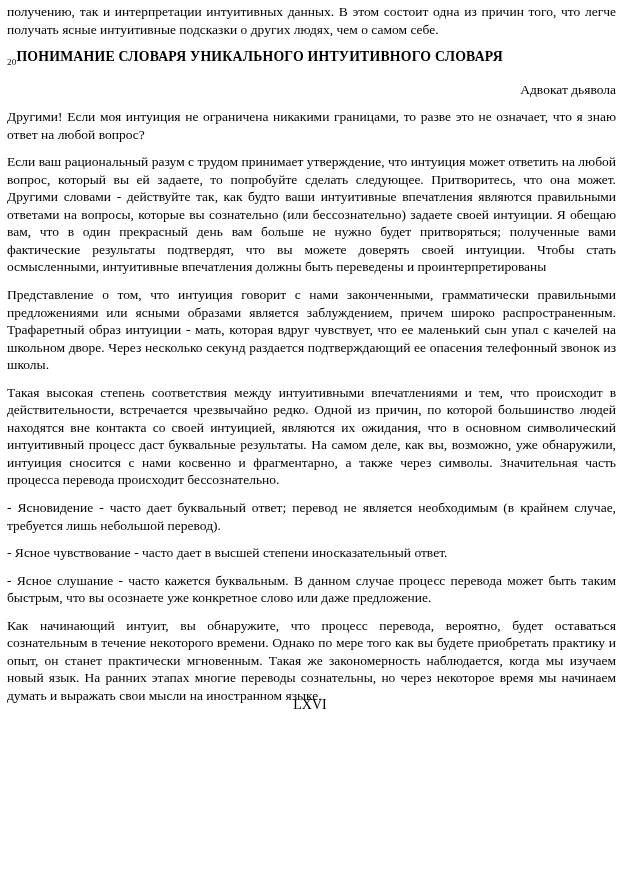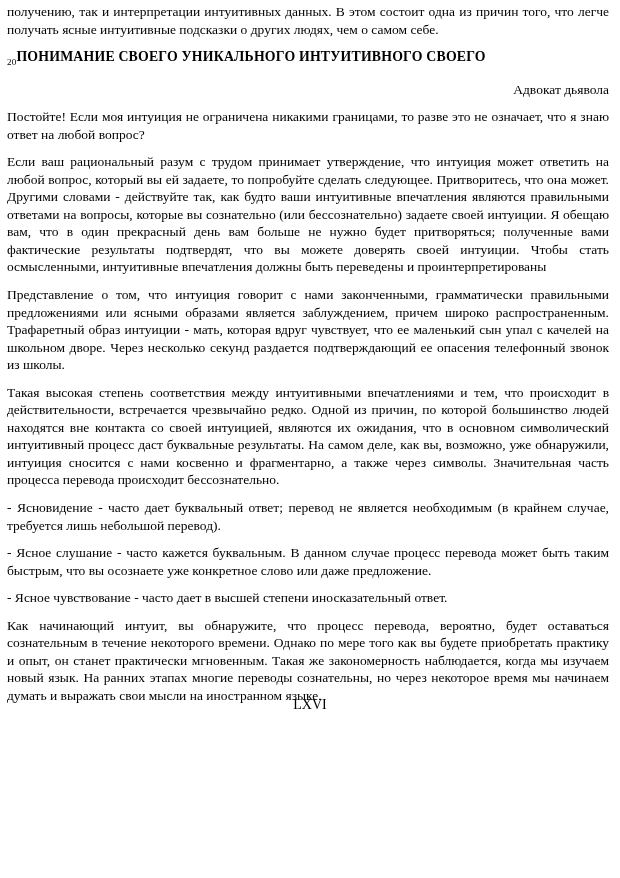--- a/index.html
+++ b/index.html
@@ -13,21 +13,21 @@
     color: #000000;
     font-family: "Liberation Serif", "DejaVu Serif", serif;
     font-size: 13.5px;
     line-height: 1.3;
   }
   .page {
     position: relative;
     width: 620px;
     height: 721px;
     box-sizing: border-box;
-    padding: 3px 11px 0 7px;
+    padding: 3px 4px 0 7px;
     overflow: hidden;
     background: #ffffff;
   }
   .para {
     margin: 0 0 10px 0;
     text-align: justify;
   }
   .para.no-justify {
     text-align: right;
   }
@@ -52,28 +52,28 @@
     font-size: 14px;
   }
 </style>
 </head>
 <body>
 
 <div class="page">
 
   <p class="para">получению, так и интерпретации интуитивных данных. В этом состоит одна из причин того, что легче получать ясные интуитивные подсказки о других людях, чем о самом себе.</p>
 
-  <h1 class="heading"><span class="chapter-num">20</span><span>ПОНИМАНИЕ СВОЕГО УНИКАЛЬНОГО ИНТУИТИВНОГО СВОЕГО</span></h1>
+  <h1 class="heading"><span class="chapter-num">20</span><span>ПОНИМАНИЕ СЛОВАРЯ УНИКАЛЬНОГО ИНТУИТИВНОГО СЛОВАРЯ</span></h1>
 
   <p class="para no-justify">Адвокат дьявола</p>
 
-  <p class="para">Постойте! Если моя интуиция не ограничена никакими границами, то разве это не означает, что я знаю ответ на любой вопрос?</p>
+  <p class="para">Другими! Если моя интуиция не ограничена никакими границами, то разве это не означает, что я знаю ответ на любой вопрос?</p>
   <p class="para">Если ваш рациональный разум с трудом принимает утверждение, что интуиция может ответить на любой вопрос, который вы ей задаете, то попробуйте сделать следующее. Притворитесь, что она может. Другими словами - действуйте так, как будто ваши интуитивные впечатления являются правильными ответами на вопросы, которые вы сознательно (или бессознательно) задаете своей интуиции. Я обещаю вам, что в один прекрасный день вам больше не нужно будет притворяться; полученные вами фактические результаты подтвердят, что вы можете доверять своей интуиции. Чтобы стать осмысленными, интуитивные впечатления должны быть переведены и проинтерпретированы</p>
   <p class="para">Представление о том, что интуиция говорит с нами законченными, грамматически правильными предложениями или ясными образами является заблуждением, причем широко распространенным. Трафаретный образ интуиции - мать, которая вдруг чувствует, что ее маленький сын упал с качелей на школьном дворе. Через несколько секунд раздается подтверждающий ее опасения телефонный звонок из школы.</p>
   <p class="para">Такая высокая степень соответствия между интуитивными впечатлениями и тем, что происходит в действительности, встречается чрезвычайно редко. Одной из причин, по которой большинство людей находятся вне контакта со своей интуицией, являются их ожидания, что в основном символический интуитивный процесс даст буквальные результаты. На самом деле, как вы, возможно, уже обнаружили, интуиция сносится с нами косвенно и фрагментарно, а также через символы. Значительная часть процесса перевода происходит бессознательно.</p>
   <p class="para">- Ясновидение - часто дает буквальный ответ; перевод не является необходимым (в крайнем случае, требуется лишь небольшой перевод).</p>
+  <p class="para">- Ясное чувствование - часто дает в высшей степени иносказательный ответ.</p>
   <p class="para">- Ясное слушание - часто кажется буквальным. В данном случае процесс перевода может быть таким быстрым, что вы осознаете уже конкретное слово или даже предложение.</p>
-  <p class="para">- Ясное чувствование - часто дает в высшей степени иносказательный ответ.</p>
   <p class="para">Как начинающий интуит, вы обнаружите, что процесс перевода, вероятно, будет оставаться сознательным в течение некоторого времени. Однако по мере того как вы будете приобретать практику и опыт, он станет практически мгновенным. Такая же закономерность наблюдается, когда мы изучаем новый язык. На ранних этапах многие переводы сознательны, но через некоторое время мы начинаем думать и выражать свои мысли на иностранном языке.</p>
 
   <div class="footer">LXVI</div>
 
 </div>
 
 </body></html>

